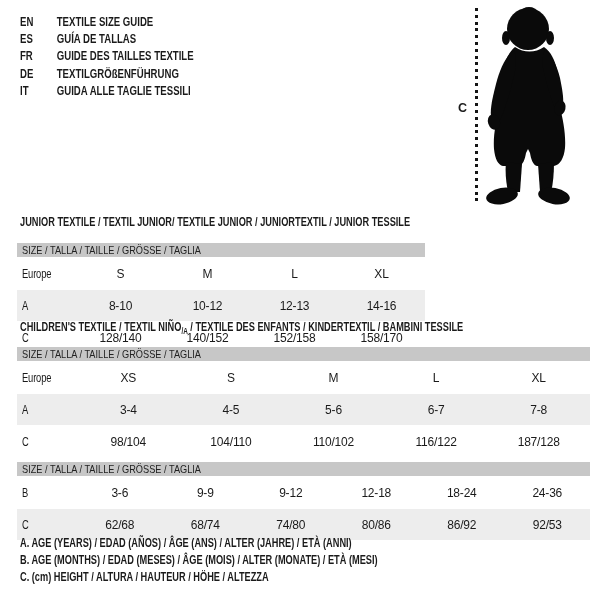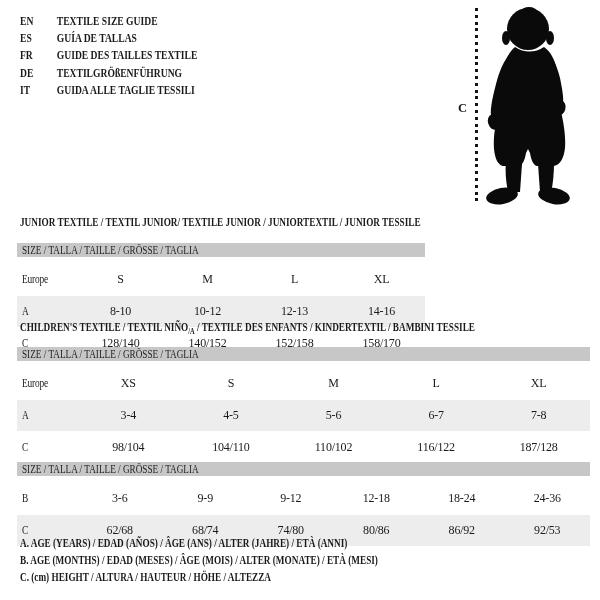--- a/index.html
+++ b/index.html
@@ -1,18 +1,18 @@
 <!DOCTYPE html>
 <html><head>
 <meta charset="utf-8">
 <style>
   html,body { margin:0; padding:0; background:#ffffff; }
   .canvas {
     position:relative; width:600px; height:600px; background:#ffffff;
-    font-family:Liberation Serif, serif; color:#1a1a1a; overflow:hidden;
+    font-family:Liberation Sans, sans-serif; color:#1a1a1a; overflow:hidden;
   }
   .abs { position:absolute; }
 
   
   .cond  { display:inline-block; transform:scaleX(0.78); transform-origin:0 50%; white-space:nowrap; }
   .condt { transform:scaleX(0.75); transform-origin:0 50%; white-space:nowrap; }
 
   
   .langs { left:20px; top:14px; }
   .lang-row { height:17.2px; font-weight:700; font-size:12.8px; transform:scaleX(0.75); transform-origin:0 50%; white-space:nowrap; }
@@ -23,21 +23,21 @@
     background:repeating-linear-gradient(to bottom, #151515 0 3px, transparent 3px 6.8px); }
   .c-label { left:458px; top:101px; font-weight:700; font-size:12.5px; }
   .baby-svg { left:484px; top:6px; width:92px; height:202px; }
 
   
   .ttl { position:absolute; font-weight:700; font-size:12.3px; }
   .ttl sub { font-size:8.5px; }
   .ttl .line { height:13.4px; }
   .table { position:absolute; }
   .sizebar { height:14px; background:#c7c7c7; display:flex; align-items:center;
-    padding-left:5px; font-size:11.8px; color:#222; margin-bottom:7px; }
+    padding-left:5px; font-size:11.8px; color:#222; margin-bottom:1px; }
   .trow { display:flex; align-items:center; height:32px; font-size:12px;
     border-bottom:1px solid #ffffff; box-sizing:border-box; letter-spacing:-0.2px; }
   .trow.alt { background:#ededed; }
   .tlabel { flex:0 0 55px; padding-left:5px; }
   .tcell { flex:1 1 0; text-align:center; }
 
   
   .footnotes { left:20px; top:536px; }
   .fn-line { height:17.2px; font-weight:700; font-size:12.3px; transform:scaleX(0.75); transform-origin:0 50%; white-space:nowrap; }
 </style>

